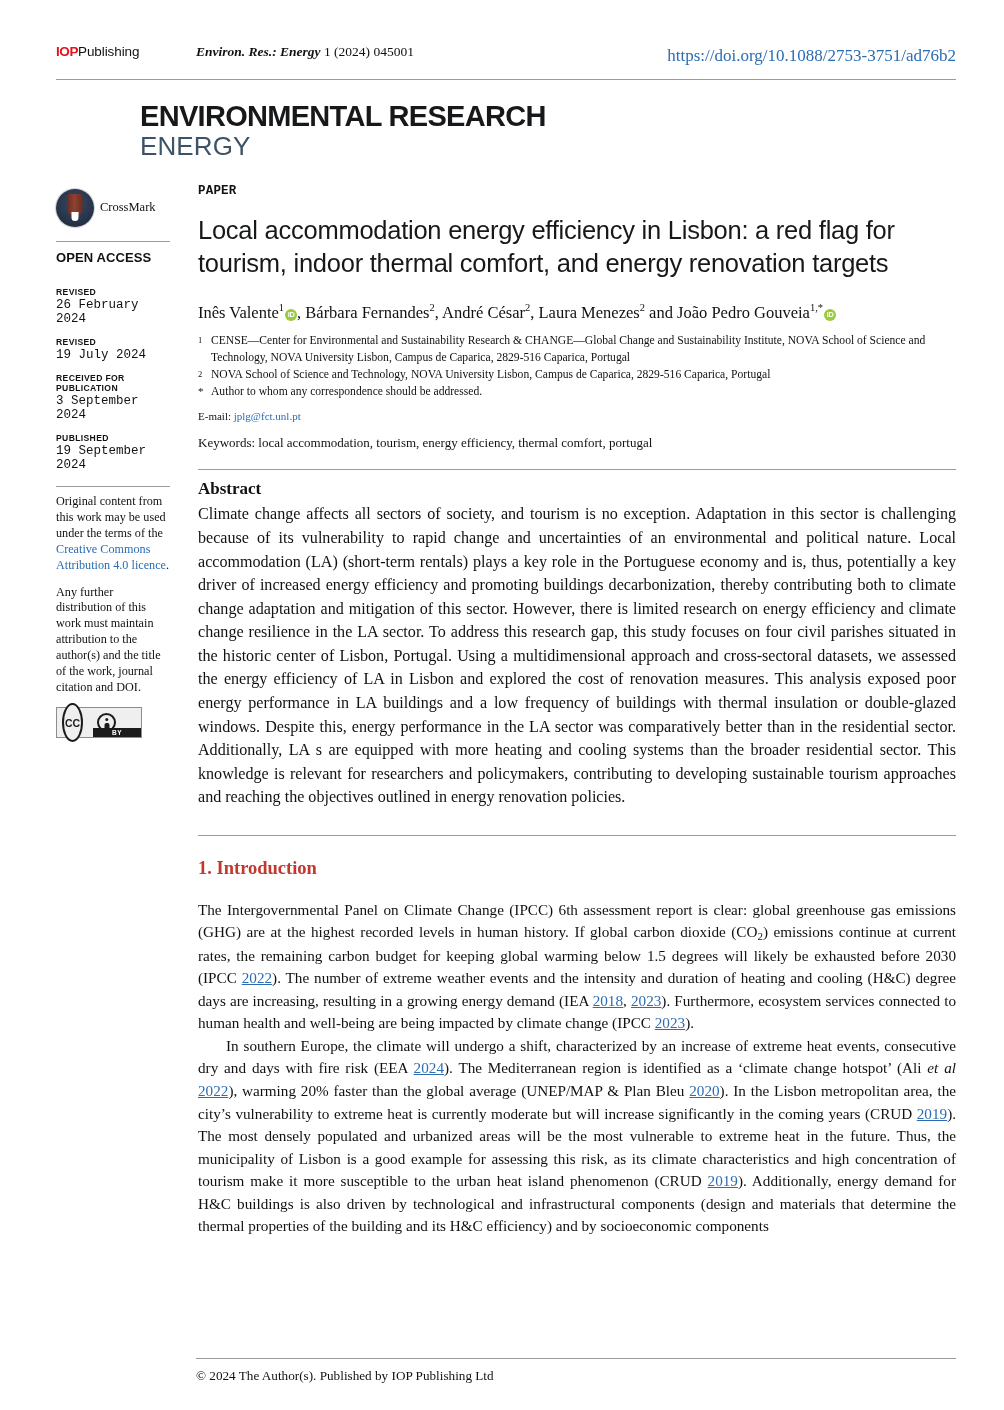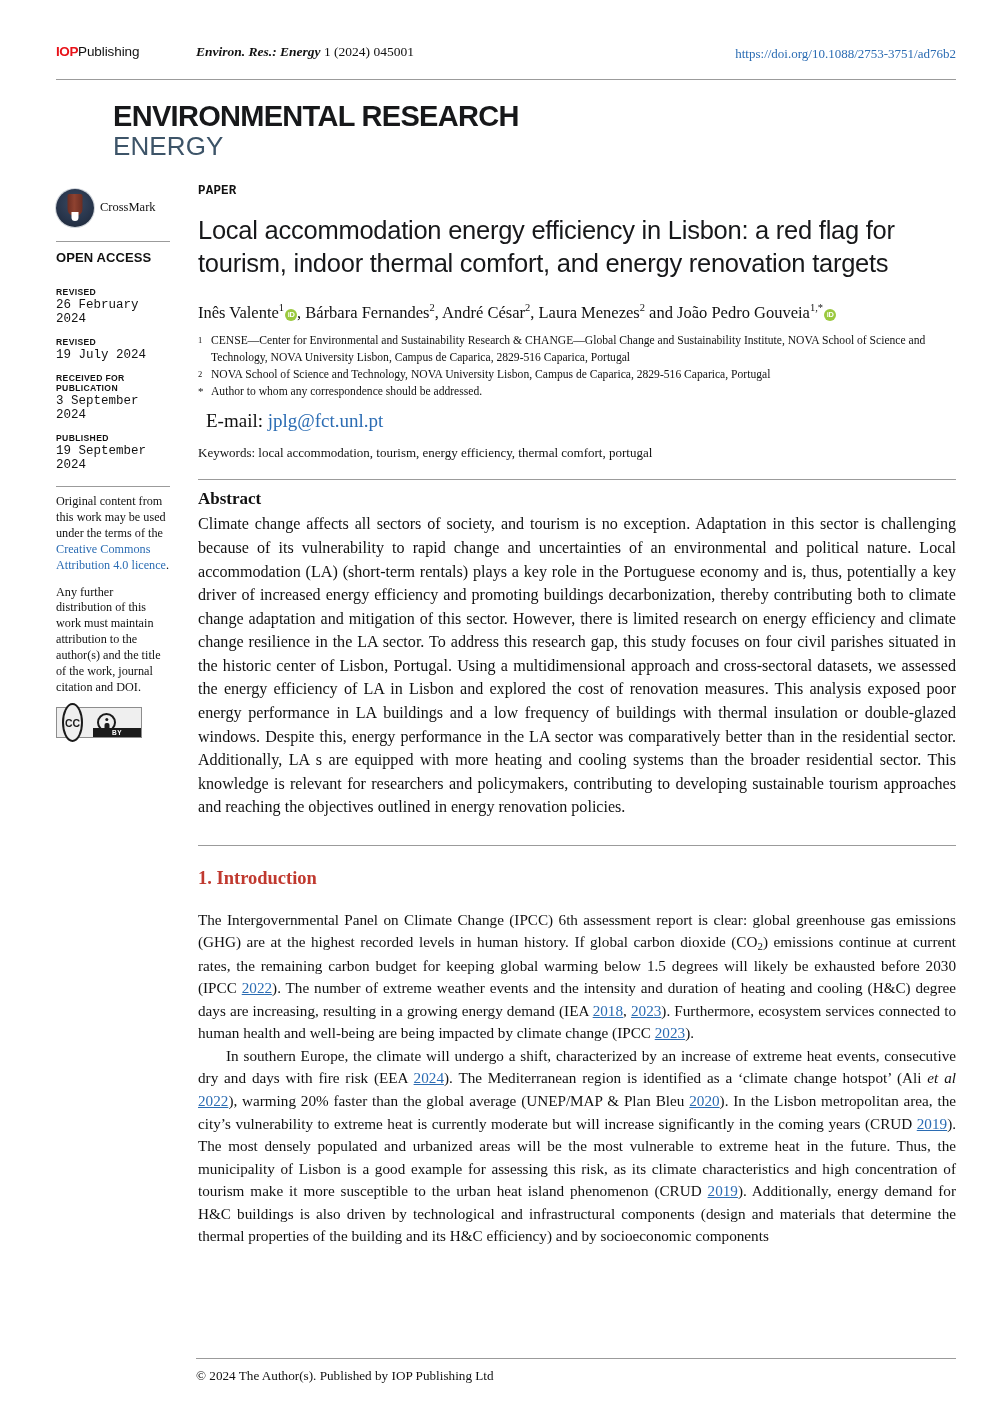--- a/index.html
+++ b/index.html
@@ -47,34 +47,34 @@
     font-size: 13.5px;
     color: #111;
     margin-left: 10px;
     white-space: nowrap;
   }
   .journal-ref i { font-style: italic; font-weight: bold; }
   .doi-link {
     position: absolute;
     right: 0;
     top: 2px;
-    font-size: 13px;
+    font-size: 17px;
     color: #2b6cb3;
     text-decoration: none;
     white-space: nowrap;
   }
   .rule-top {
     border: 0;
     border-top: 1px solid #9b9b9b;
     margin: 9px 0 0 0;
   }
 
   
   .masthead {
-    margin-left: 57px;
+    margin-left: 84px;
     margin-top: 20px;
     font-family: "Liberation Sans", sans-serif;
     line-height: 1.12;
   }
   .masthead .line1 {
     font-size: 29px;
     font-weight: bold;
     letter-spacing: -0.7px;
     color: #17181a;
   }
@@ -301,24 +301,23 @@
   }
   .affil-marker {
     width: 13px;
     flex: 0 0 13px;
     font-size: 8.5px;
     padding-top: 1px;
   }
   .affil-marker.star { font-size: 11px; padding-top: 0; }
   .affil-body { flex: 1 1 auto; }
   .email-line {
-    font-size: 19px;
+    font-size: 11px;
     color: #111;
     margin-bottom: 13px;
-    margin-left: 8px;
   }
   .email-line a { color: #2b6cb3; text-decoration: none; }
   .keywords {
     font-size: 13px;
     color: #111;
     margin-bottom: 18px;
   }
   .section-rule {
     border: 0;
     border-top: 1px solid #9b9b9b;

